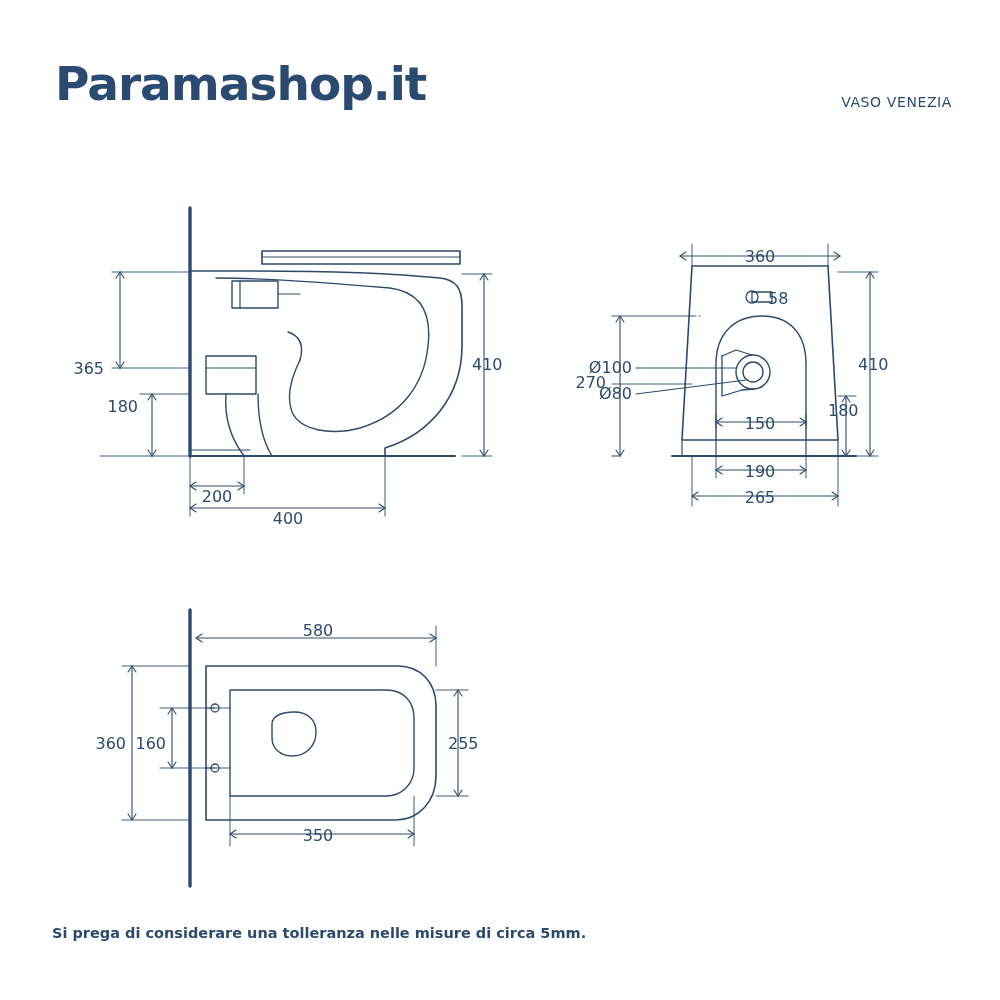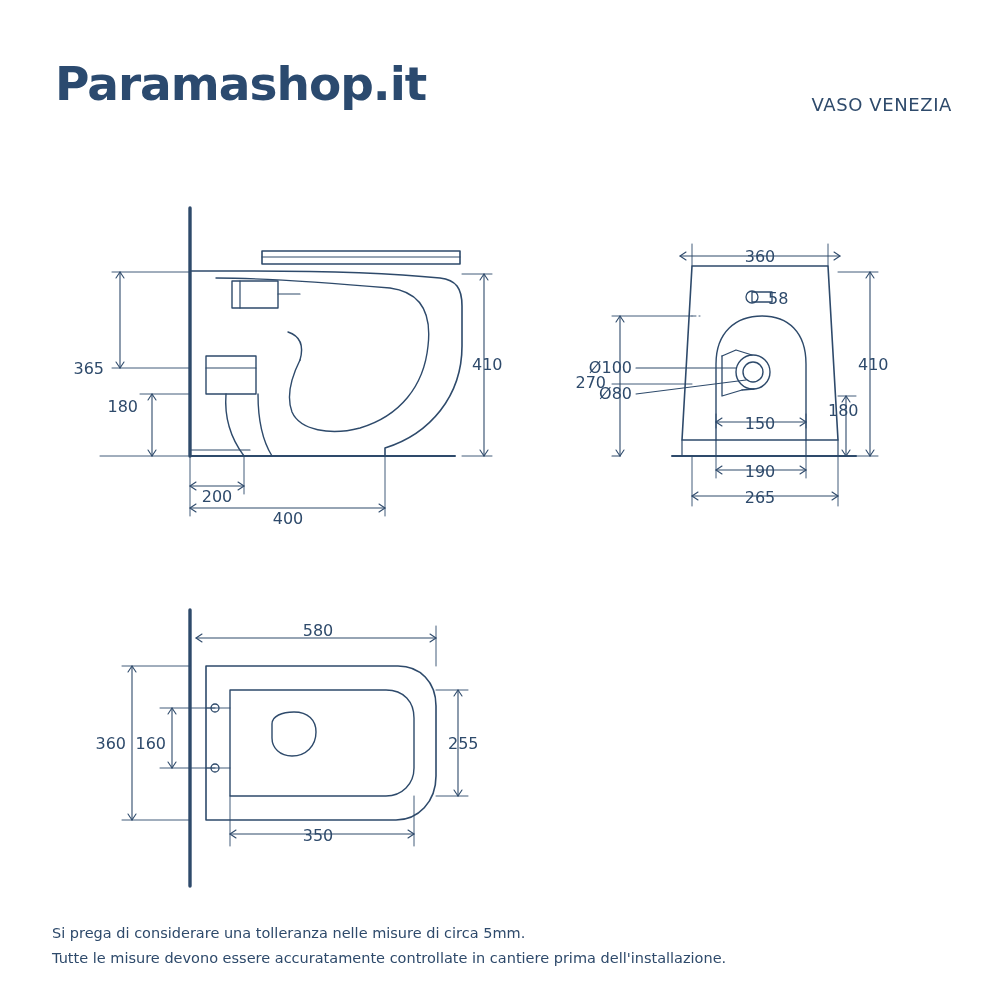--- a/index.html
+++ b/index.html
@@ -29,34 +29,34 @@
     font-size: 47px;
     font-weight: bold;
     letter-spacing: -1px;
     color: #2b4a6f;
     white-space: nowrap;
   }
   .product-title {
     position: absolute;
     right: 48px;
     top: 78px;
-    font-size: 18px;
+    font-size: 14px;
     letter-spacing: 0.6px;
     color: #2e4a6b;
     white-space: nowrap;
   }
   .notes {
     position: absolute;
     left: 52px;
     top: 905px;
     font-size: 14.5px;
     line-height: 25px;
     color: #2e4a6b;
   }
-  .notes div { white-space: nowrap; }
+  .notes div { white-space: nowrap; font-weight: bold; }
   svg { position: absolute; left: 0; top: 0; }
   text {
     font-family: "DejaVu Sans", sans-serif;
     fill: #2e4a6b;
   }
 </style>
 </head>
 <body>
 
 <div id="page">
@@ -289,16 +289,15 @@
       <text x="318" y="620" text-anchor="middle">580</text>
       <text x="126" y="733" text-anchor="end">360</text>
       <text x="166" y="733" text-anchor="end">160</text>
       <text x="448" y="733">255</text>
       <text x="318" y="816" text-anchor="middle" dy="9">350</text>
     </g>
   </svg>
 
   <div class="notes">
     <div>Si prega di considerare una tolleranza nelle misure di circa 5mm.</div>
-    <div>Tutte le misure devono essere accuratamente controllate in cantiere prima dell'installazione.</div>
   </div>
 
 </div>
 
 </body></html>

